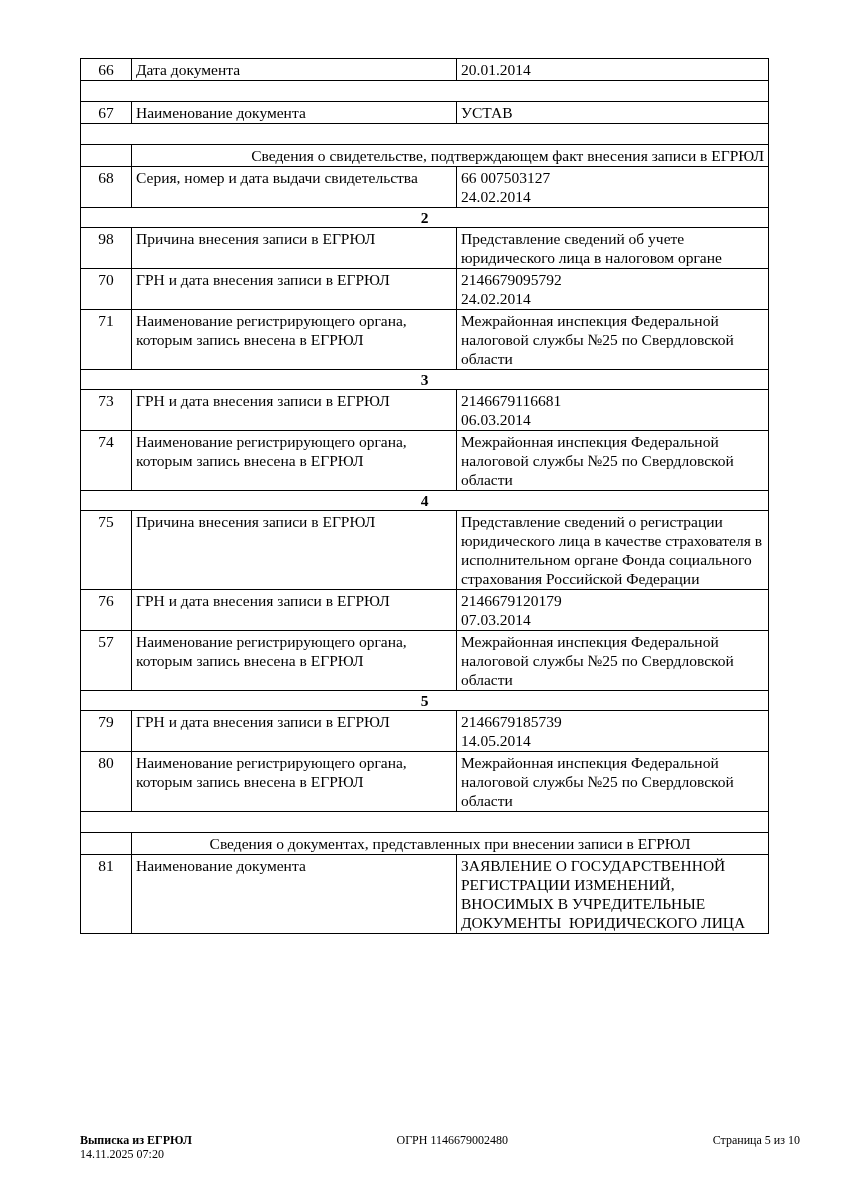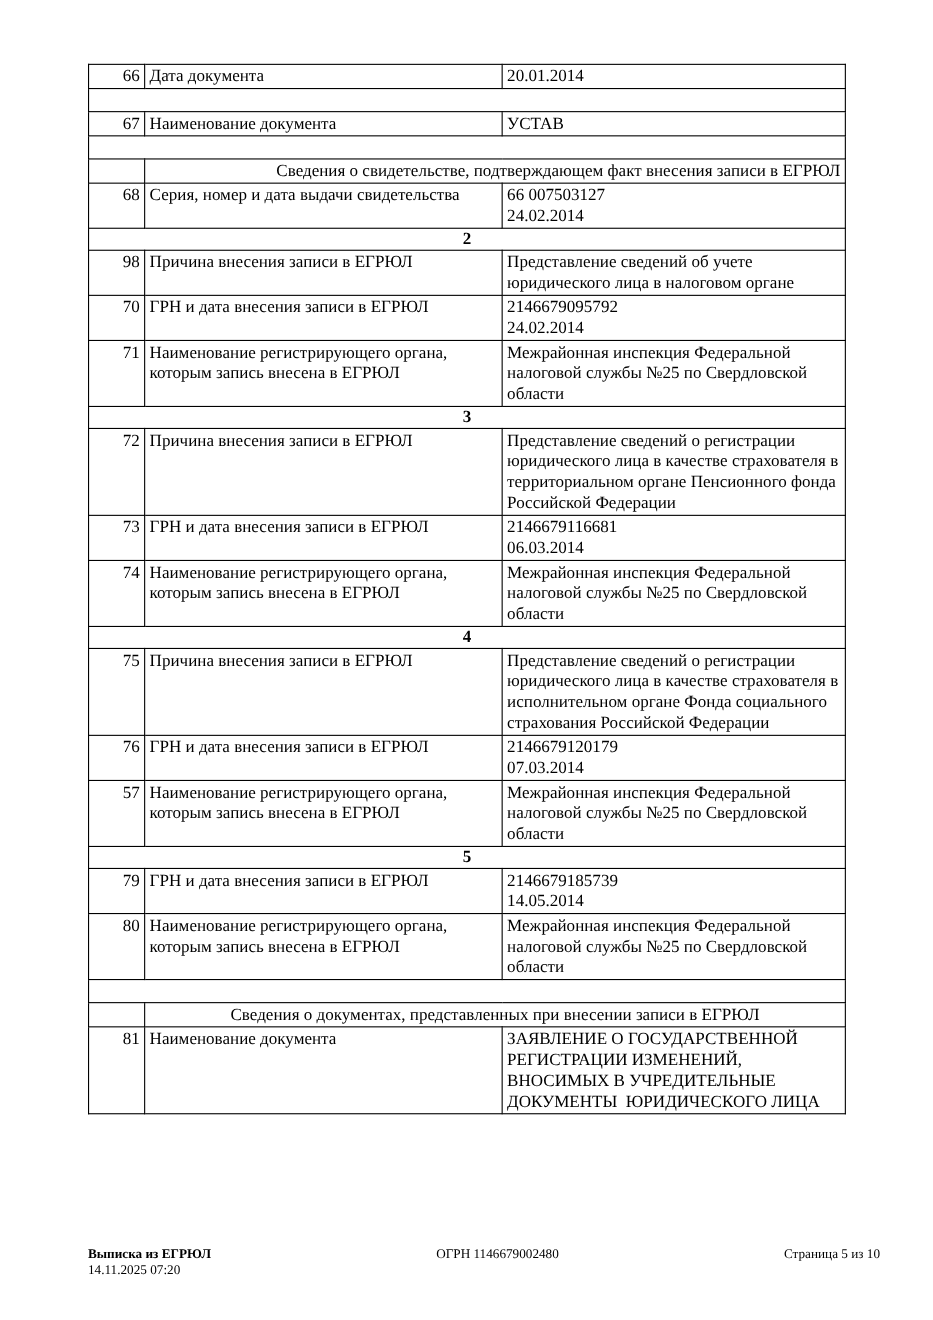--- a/index.html
+++ b/index.html
@@ -26,21 +26,21 @@
   }
   table.doc-table td {
     border: 1px solid #000000;
     vertical-align: top;
     padding: 1px 4px;
     overflow: hidden;
   }
   col.c-num   { width: 51px;  }
   col.c-label { width: 325px; }
   col.c-value { width: 312px; }
-  td.num { text-align: right; padding: 1px 2px; }
+  td.num { text-align: center; padding: 1px 2px; }
   td.value { white-space: pre-wrap; }
   tr.empty td { height: 20px; padding: 0; }
   tr.section td {
     text-align: center;
     font-weight: bold;
     height: 19px;
     padding: 0 4px;
   }
   tr.header td.hdr { height: 19px; }
   tr.header td.hdr.center { text-align: right; }
@@ -110,25 +110,20 @@
         </tr>
         <tr class="data">
           <td class="num">71</td>
           <td class="label">Наименование регистрирующего органа, которым запись внесена в ЕГРЮЛ</td>
           <td class="value">Межрайонная инспекция Федеральной налоговой службы №25 по Свердловской области</td>
         </tr>
         <tr class="section">
           <td colspan="3">3</td>
         </tr>
         <tr class="data">
-          <td class="num">72</td>
-          <td class="label">Причина внесения записи в ЕГРЮЛ</td>
-          <td class="value">Представление сведений о регистрации юридического лица в качестве страхователя в территориальном органе Пенсионного фонда Российской Федерации</td>
-        </tr>
-        <tr class="data">
           <td class="num">73</td>
           <td class="label">ГРН и дата внесения записи в ЕГРЮЛ</td>
           <td class="value">2146679116681
 06.03.2014</td>
         </tr>
         <tr class="data">
           <td class="num">74</td>
           <td class="label">Наименование регистрирующего органа, которым запись внесена в ЕГРЮЛ</td>
           <td class="value">Межрайонная инспекция Федеральной налоговой службы №25 по Свердловской области</td>
         </tr>

